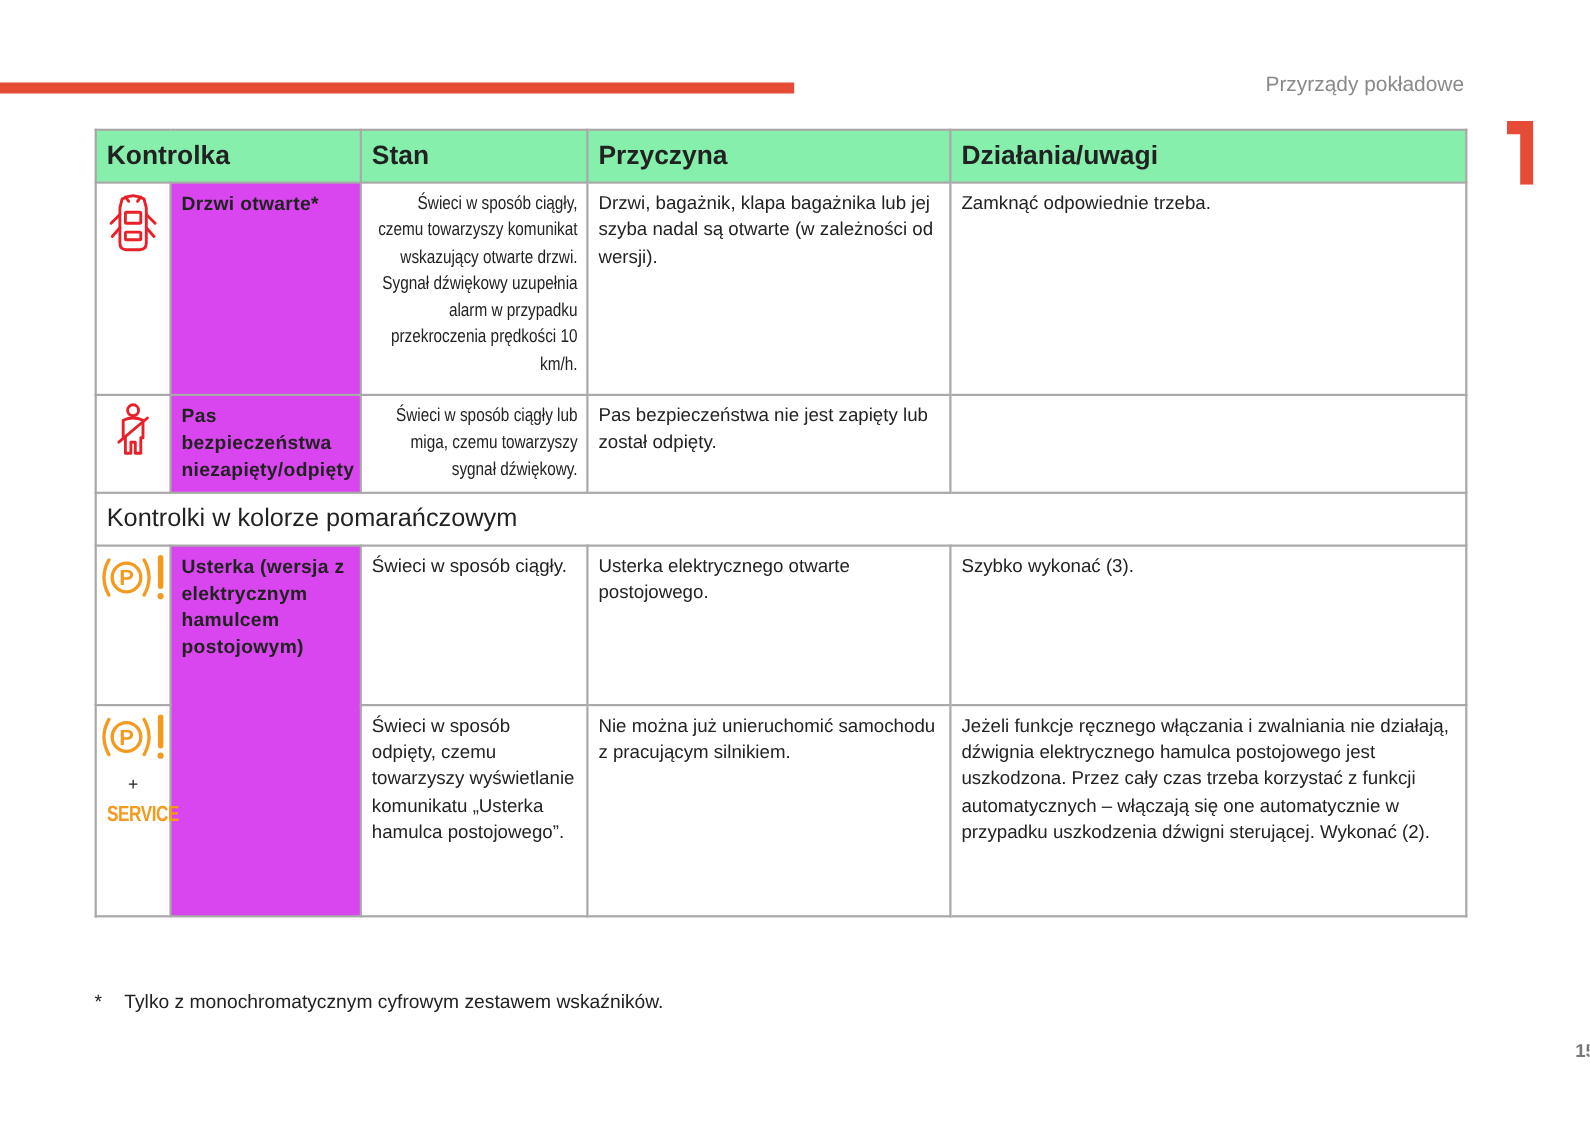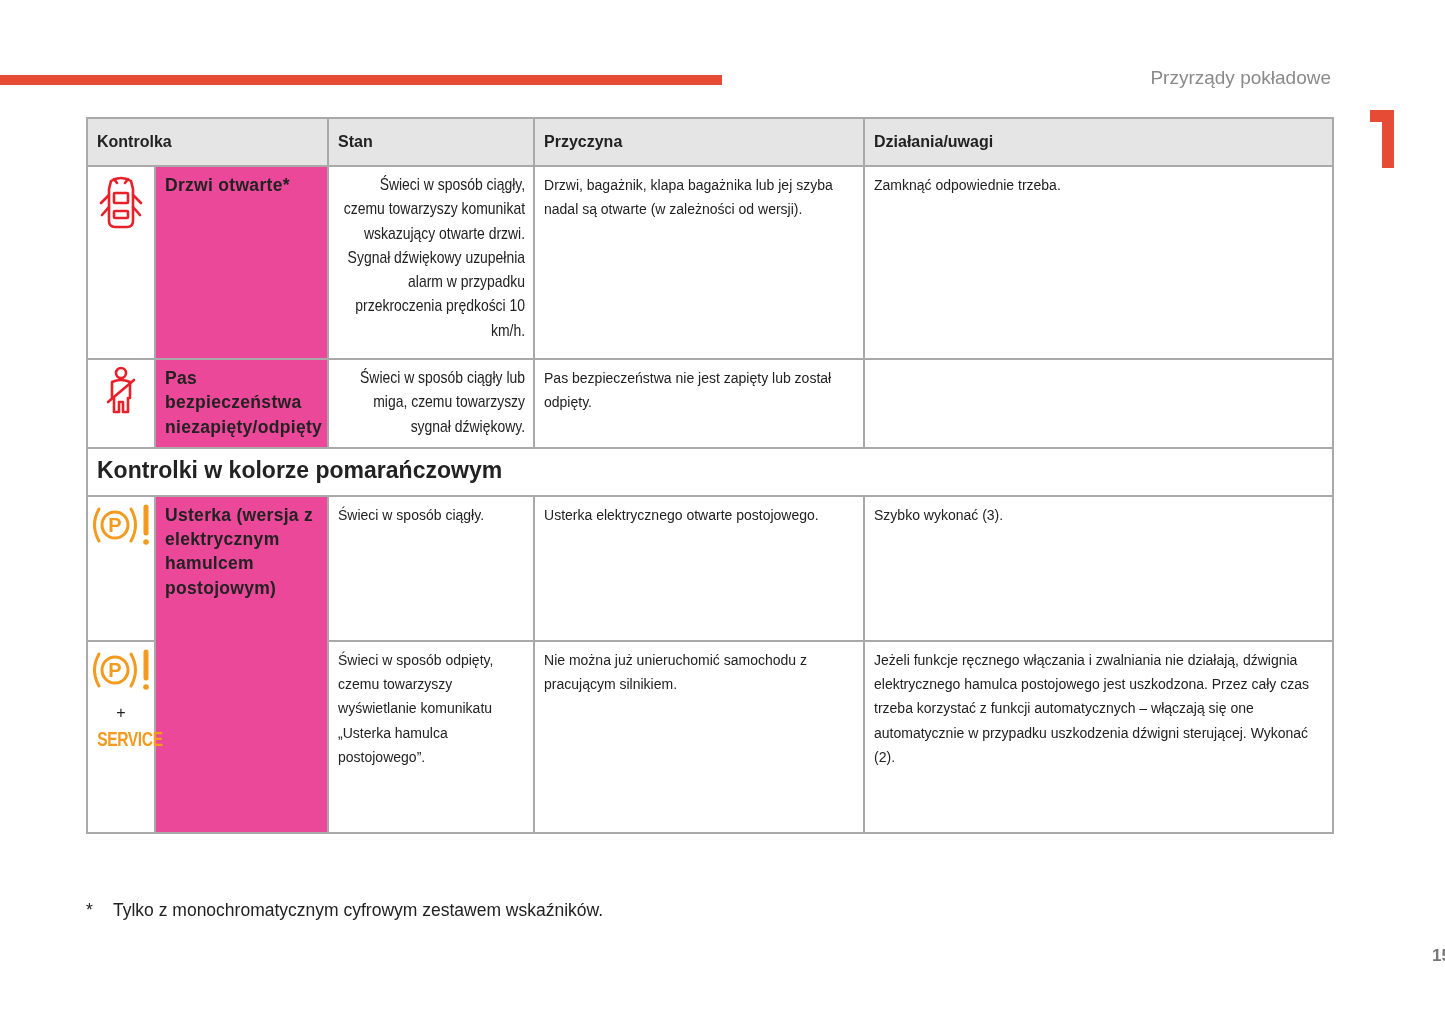--- a/index.html
+++ b/index.html
@@ -5,27 +5,27 @@
   html, body { margin: 0; padding: 0; background: #ffffff; }
   body { width: 1445px; height: 1019px; position: relative; overflow: hidden; font-family: "Liberation Sans", sans-serif; color: #222; }
 
   .top-bar { position: absolute; left: 0; top: 75px; width: 722px; height: 10px; background: #e64b35; }
   .section-title { position: absolute; right: 114px; top: 67px; font-size: 19px; color: #8a8a8a; margin-left: 46px; }
   .chapter-num { position: absolute; left: 1370px; top: 110px; width: 24px; height: 58px; }
   .page-num { position: absolute; left: 1432px; top: 946px; font-size: 17px; font-weight: bold; color: #777; }
 
   table.main { position: absolute; left: 86px; top: 117px; border-collapse: collapse; width: 1246px; table-layout: fixed; }
   table.main td, table.main th { border: 2px solid #a9a9a9; vertical-align: top; padding: 0; }
-  th { background: #e5e5e5; text-align: left; font-size: 16px; font-weight: bold; height: 46px; vertical-align: middle !important; padding: 0 0 0 9px !important; }
+  th { background: #86efac; text-align: left; font-size: 24px; font-weight: bold; height: 46px; vertical-align: middle !important; padding: 0 0 0 9px !important; }
   .icon-cell { text-align: center; padding-top: 6px !important; }
-  .name-cell { background: #ec4899; font-weight: bold; font-size: 17.5px; line-height: 24.3px; padding: 6px 8px 8px 9px !important; letter-spacing: 0.3px; }
-  .txt { font-size: 14px; line-height: 24.3px; padding: 6px 8px 8px 9px !important; }
+  .name-cell { background: #d946ef; font-weight: bold; font-size: 17.5px; line-height: 24.3px; padding: 6px 8px 8px 9px !important; letter-spacing: 0.3px; }
+  .txt { font-size: 17px; line-height: 24.3px; padding: 6px 8px 8px 9px !important; }
   .narrow { font-family: "Liberation Sans Narrow", "Liberation Sans", sans-serif; font-size: 17px; transform-origin: left top; text-align: right; }
   .cond { display: inline-block; transform: scaleX(0.82); transform-origin: left top; width: 122%; }
-  .group-row td { font-size: 23px; font-weight: bold; padding: 8px 9px !important; height: 30px; }
+  .group-row td { font-size: 23px; font-weight: normal; padding: 8px 9px !important; height: 30px; }
   .footnote { position: absolute; left: 86px; top: 856px; font-size: 17.5px; margin-top: 44px; }
   .footnote .star { display: inline-block; width: 27px; }
   .plus { font-size: 16px; margin: 8px 0 6px; }
   .service { font-weight: bold; font-size: 20px; color: #f39a1f; display: inline-block; transform: scaleX(0.78); letter-spacing: -0.5px; }
 </style>
 </head>
 <body>
 
 <div class="top-bar"></div>
 <div class="section-title">Przyrządy pokładowe</div>

